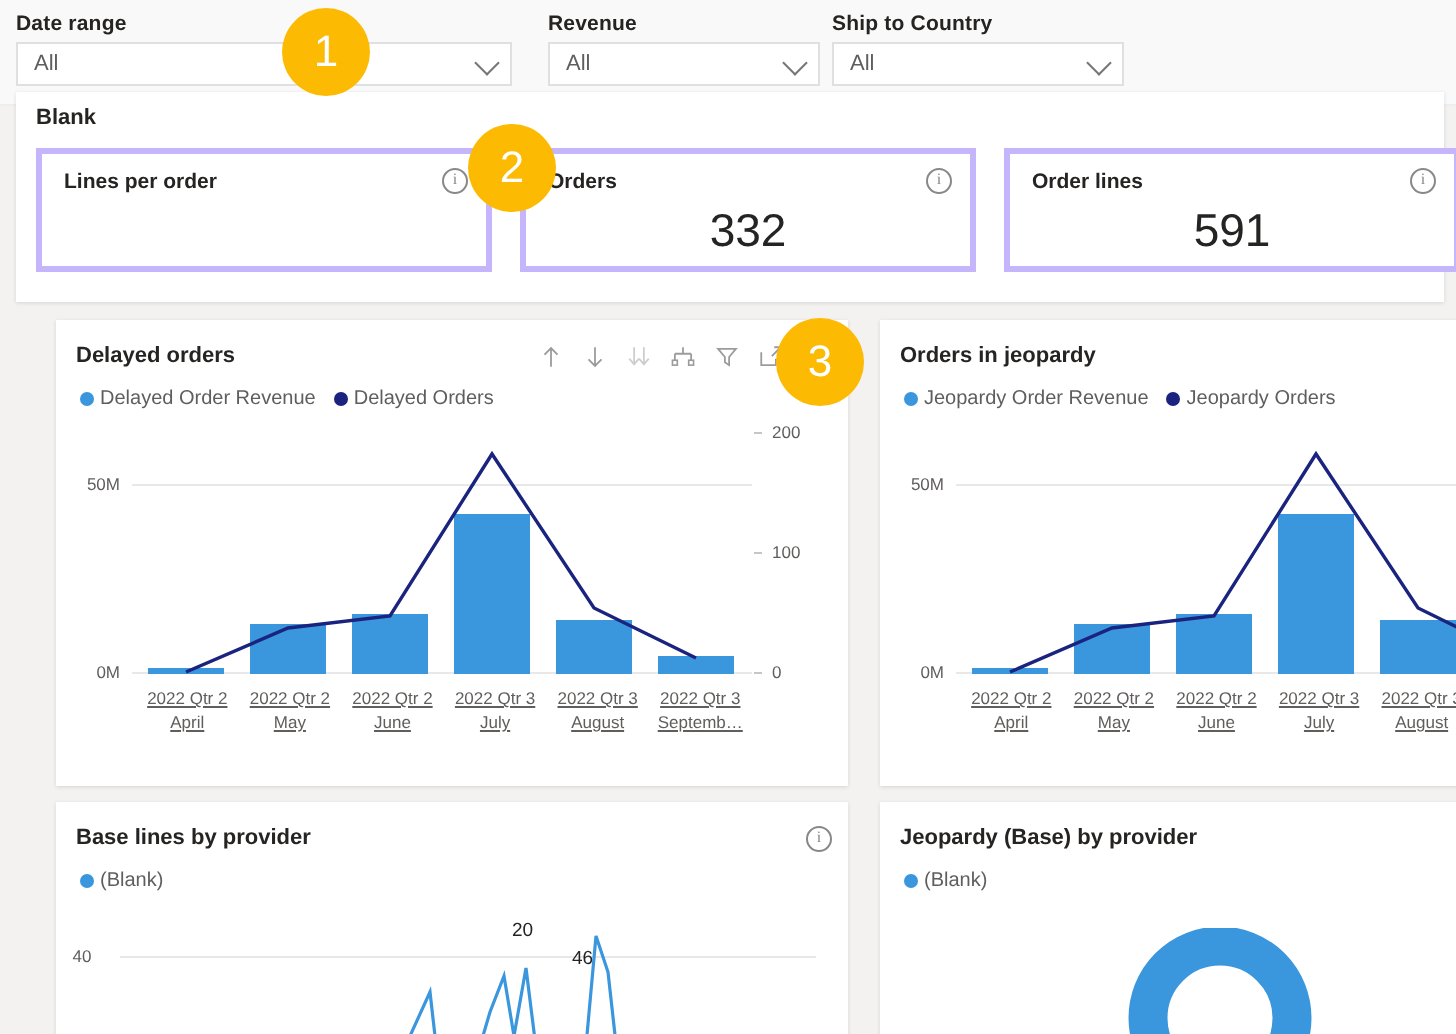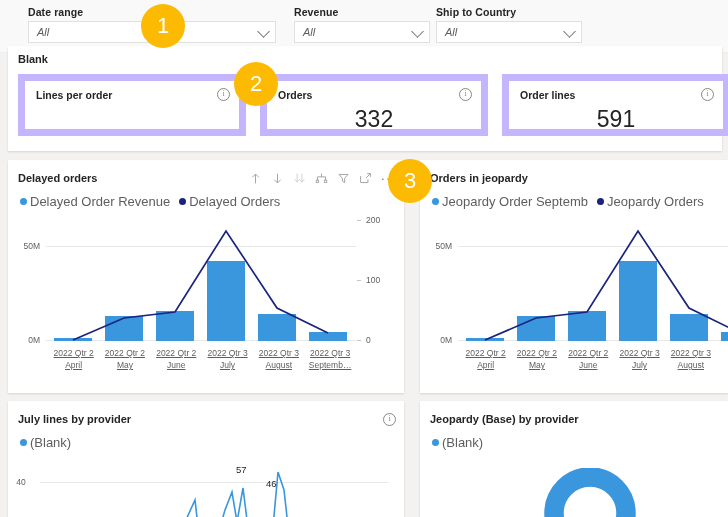--- a/index.html
+++ b/index.html
@@ -17,39 +17,38 @@
   }
 
   
   .filter-bar {
     position: absolute;
     left: 0; top: 0;
     width: 728px; height: 52px;
     background: #f9f9f9;
     border-bottom: 1px solid #eeeeee;
   }
-  .filter-group { position: absolute; margin-left: 20px; }
+  .filter-group { position: absolute; }
   .filter-label {
     font-size: 10.5px;
     font-weight: bold;
     color: #252423;
     letter-spacing: .1px;
     margin-bottom: 3px;
     white-space: nowrap;
   }
   .filter-select {
     position: relative;
     background: #ffffff;
     border: 1px solid #e0e0e0;
     height: 22px;
     display: flex;
     align-items: center;
     padding-left: 8px;
     box-sizing: border-box;
-    font-style: italic;
   }
   .filter-value {
     font-size: 11px;
     color: #605e5c;
   }
   .chev {
     position: absolute;
     right: 7px;
     top: 50%;
     width: 8px; height: 8px;
@@ -82,21 +81,21 @@
   .kpi-row {
     position: absolute;
     left: 10px; top: 28px;
     display: flex;
     gap: 14px;
   }
   .kpi-card {
     width: 228px;
     height: 62px;
     background: #ffffff;
-    border: 7px solid #c4b5fd;
+    border: 3px solid #c4b5fd;
     position: relative;
     box-sizing: border-box;
   }
   .kpi-head {
     display: flex;
     align-items: center;
     justify-content: space-between;
     padding: 7px 9px 0 11px;
   }
   .kpi-title {
@@ -122,20 +121,21 @@
     margin-top: 5px;
     font-weight: 400;
   }
 
   
   .panel {
     position: absolute;
     background: #ffffff;
     box-shadow: 0 0.5px 2px rgba(0,0,0,.12);
     overflow: hidden;
+    margin-left: 20px;
   }
   .panel-head {
     display: flex;
     align-items: center;
     justify-content: space-between;
     padding: 9px 8px 0 10px;
     height: 18px;
   }
   .panel-title {
     font-size: 11px;
@@ -165,21 +165,21 @@
   .legend {
     display: flex;
     align-items: center;
     gap: 9px;
     padding: 7px 0 0 12px;
   }
   .legend-item {
     display: flex;
     align-items: center;
     gap: 3px;
-    font-size: 13px;
+    font-size: 10px;
     color: #605e5c;
   }
   .legend-dot {
     width: 7px; height: 7px;
     border-radius: 50%;
     flex: none;
   }
 
   .plot {
     position: relative;
@@ -408,21 +408,21 @@
 
 <div class="panel" style="left:420px; top:160px; width:308px; height:233px;">
 
   <div class="panel-head">
     <span class="panel-title">Orders in jeopardy</span>
   </div>
 
   <div class="legend">
     <span class="legend-item">
       <span class="legend-dot" style="background:#3a96dd"></span>
-      <span>Jeopardy Order Septemb</span>
+      <span>Jeopardy Order Revenue</span>
     </span>
     <span class="legend-item">
       <span class="legend-dot" style="background:#1a237e"></span>
       <span>Jeopardy Orders</span>
     </span>
   </div>
 
   <div class="plot" style="height:170px;">
     <div class="ytick" style="left:0; top:28px; width:32px;">50M</div>
     <div class="ytick" style="left:0; top:122px; width:32px;">0M</div>
@@ -467,36 +467,36 @@
         <span>202</span>
         <span>Sep</span>
       </div>
     </div>
   </div>
 </div>
 
 <div class="panel" style="left:8px; top:401px; width:396px; height:130px;">
 
   <div class="panel-head">
-    <span class="panel-title">July lines by provider</span>
+    <span class="panel-title">Base lines by provider</span>
     <span class="info-icon">i</span>
   </div>
 
   <div class="legend">
     <span class="legend-item">
       <span class="legend-dot" style="background:#3a96dd"></span>
       <span>(Blank)</span>
     </span>
   </div>
 
   <div class="plot" style="height:90px;">
     <div class="ytick" style="left:0; top:23px; width:26px;text-align:center;">40</div>
     <div class="gridline" style="left:32px; top:28px; width:348px;"></div>
 
-    <div class="datalabel" style="left:228px; top:10px;">57</div>
+    <div class="datalabel" style="left:228px; top:10px;">20</div>
     <div class="datalabel" style="left:258px; top:24px;">46</div>
 
     <svg style="position:absolute; left:32px; top:10px; width:350px; height:80px;" viewBox="0 0 350 80" preserveAspectRatio="none">
       <polyline points="0,80 130,80 135,80 155,36 160,80 175,80 185,46 192,28 197,58 203,24 210,80 225,80 232,74 238,8 244,26 250,80 290,80 300,80 305,62 310,80 350,80" fill="none" stroke="#3a96dd" stroke-width="1.6"></polyline>
     </svg>
   </div>
 </div>
 
 <div class="panel" style="left:420px; top:401px; width:308px; height:130px;">
 

